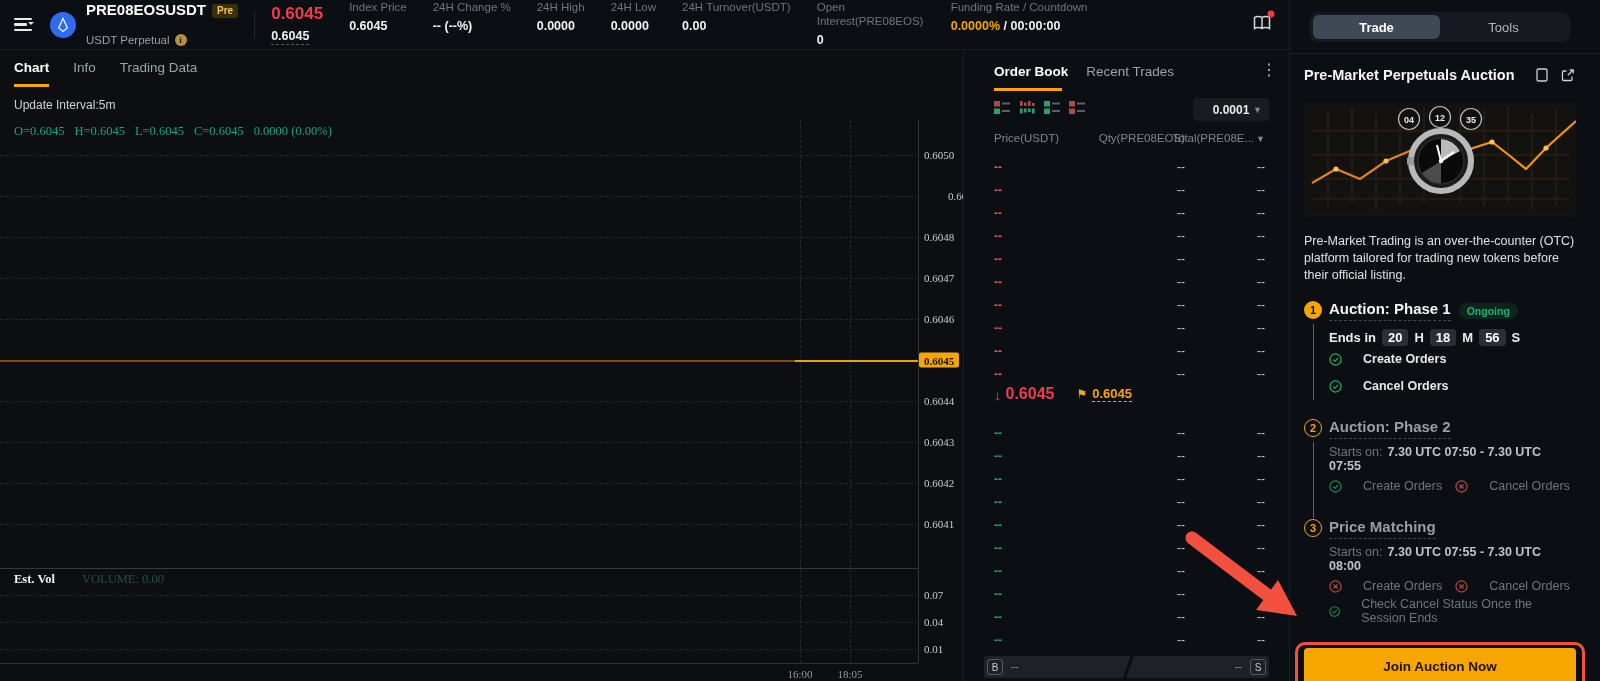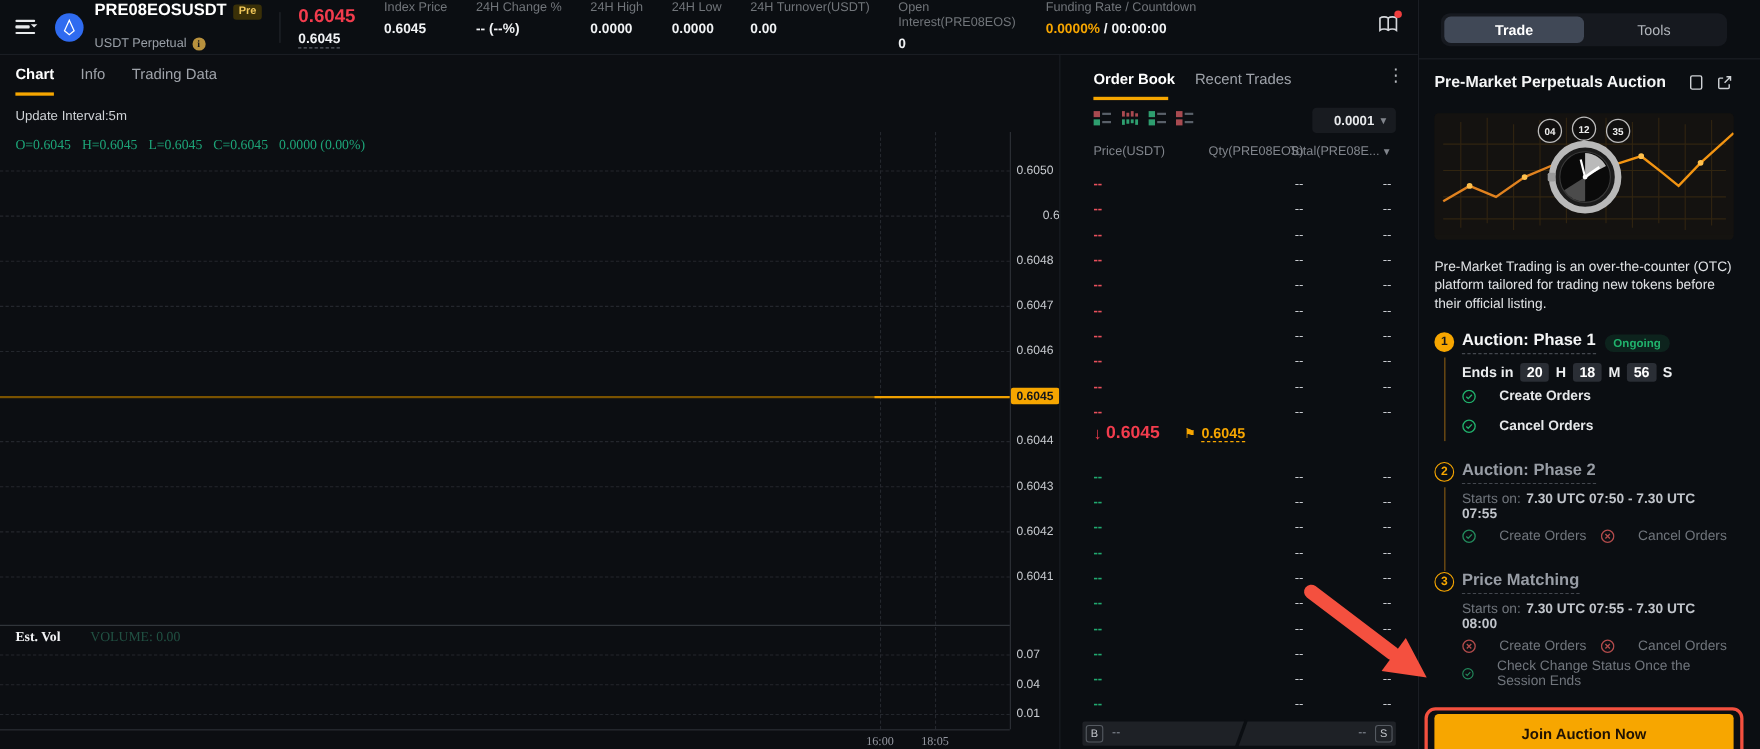--- a/index.html
+++ b/index.html
@@ -36,21 +36,21 @@
   .chart-panel { position:absolute; left:0; top:50px; width:963px; height:631px; background:#0c0e12; }
   .c-tabs { position:absolute; left:14px; top:10px; display:flex; gap:24px; }
   .c-tab { font-size:13.5px; color:#9fa3aa; cursor:pointer; padding-bottom:9px; }
   .c-tab.active { color:#ffffff; font-weight:700; border-bottom:3px solid #f7a600; }
   .upd-int { position:absolute; left:14px; top:48px; font-size:12px; color:#cfd2d6; }
   .ohlc { position:absolute; left:14px; top:74px; font-family:"Liberation Serif",serif; font-size:12.5px; color:#1da478; }
   .ohlc span { margin-right:10px; }
   .plot { position:absolute; left:0; top:0; width:963px; height:631px; }
   .gridline { position:absolute; left:0; width:918px; border-top:1px dashed #24272d; }
   .vgrid { position:absolute; top:70px; height:543px; border-left:1px dashed #24272d; }
-  .p-tick { position:absolute; left:924px; transform:translateY(-50%); font-family:Liberation Sans, sans-serif; font-size:11px; color:#c9ccd1;text-align:right; }
+  .p-tick { position:absolute; left:924px; transform:translateY(-50%); font-family:Liberation Serif, serif; font-size:11px; color:#c9ccd1;text-align:right; }
   .p-tick.hl { left:919px; background:#f7a600; color:#14161a; font-weight:700; padding:1.5px 5px; border-radius:2px; }
   .axis-v { position:absolute; left:918px; top:70px; height:543px; width:1px; background:#2e3138; }
   .axis-h { position:absolute; left:0; top:613px; width:918px; height:1px; background:#2e3138; }
   .px-line-base { position:absolute; left:0; top:310px; width:918px; height:1.5px; background:#7a5200; }
   .px-line-hot { position:absolute; left:795px; top:310px; width:123px; height:1.5px; background:#f0a000; }
   .vol-sep { position:absolute; left:0; top:518px; width:918px; height:1px; background:#363a40; }
   .estvol { position:absolute; left:14px; top:522px; font-family:"Liberation Serif",serif; font-size:12.5px; color:#f2f3f5; font-weight:700; }
   .volword { position:absolute; left:82px; top:522px; font-family:"Liberation Serif",serif; font-size:12.5px; color:#215143; }
   .t-tick { position:absolute; top:618px; transform:translateX(-50%); font-family:"Liberation Serif",serif; font-size:11px; color:#9598a1; }
 
@@ -553,21 +553,21 @@
             </svg>
           <span>Cancel Orders</span>
         </span>
       </div>
       <div class="perm-row" style="margin-top:4px">
         <span class="perm">
           <svg class="ic-ok" width="13" height="13" viewBox="0 0 14 14" fill="none" stroke="currentColor" stroke-width="1.3">
               <circle cx="7" cy="7" r="6"></circle>
               <path d="M4.3,7.2 6.2,9 9.8,5.2"></path>
             </svg>
-          <span>Check Change Status Once the Session Ends</span>
+          <span>Check Cancel Status Once the Session Ends</span>
         </span>
       </div>
     </div>
 
     <div class="btn-wrap">
       <button class="join-btn">Join Auction Now</button>
       <div class="hl-rect"></div>
     </div>
     <div class="sb-div2"></div>
   </aside>

